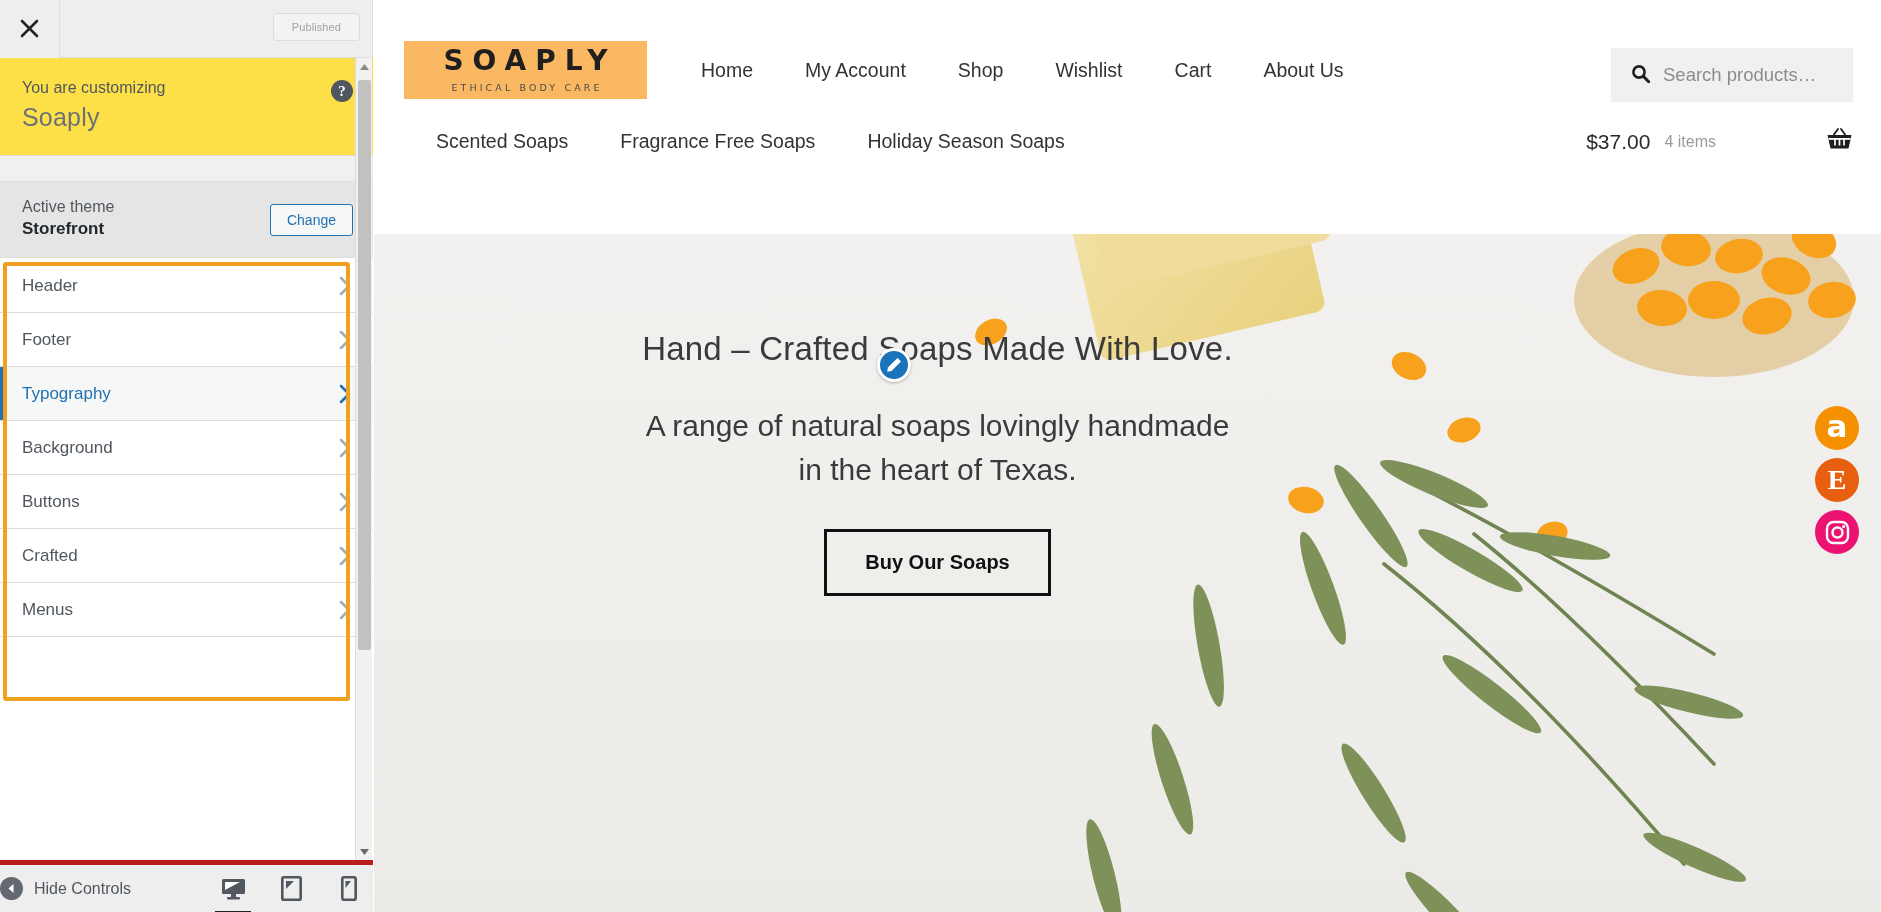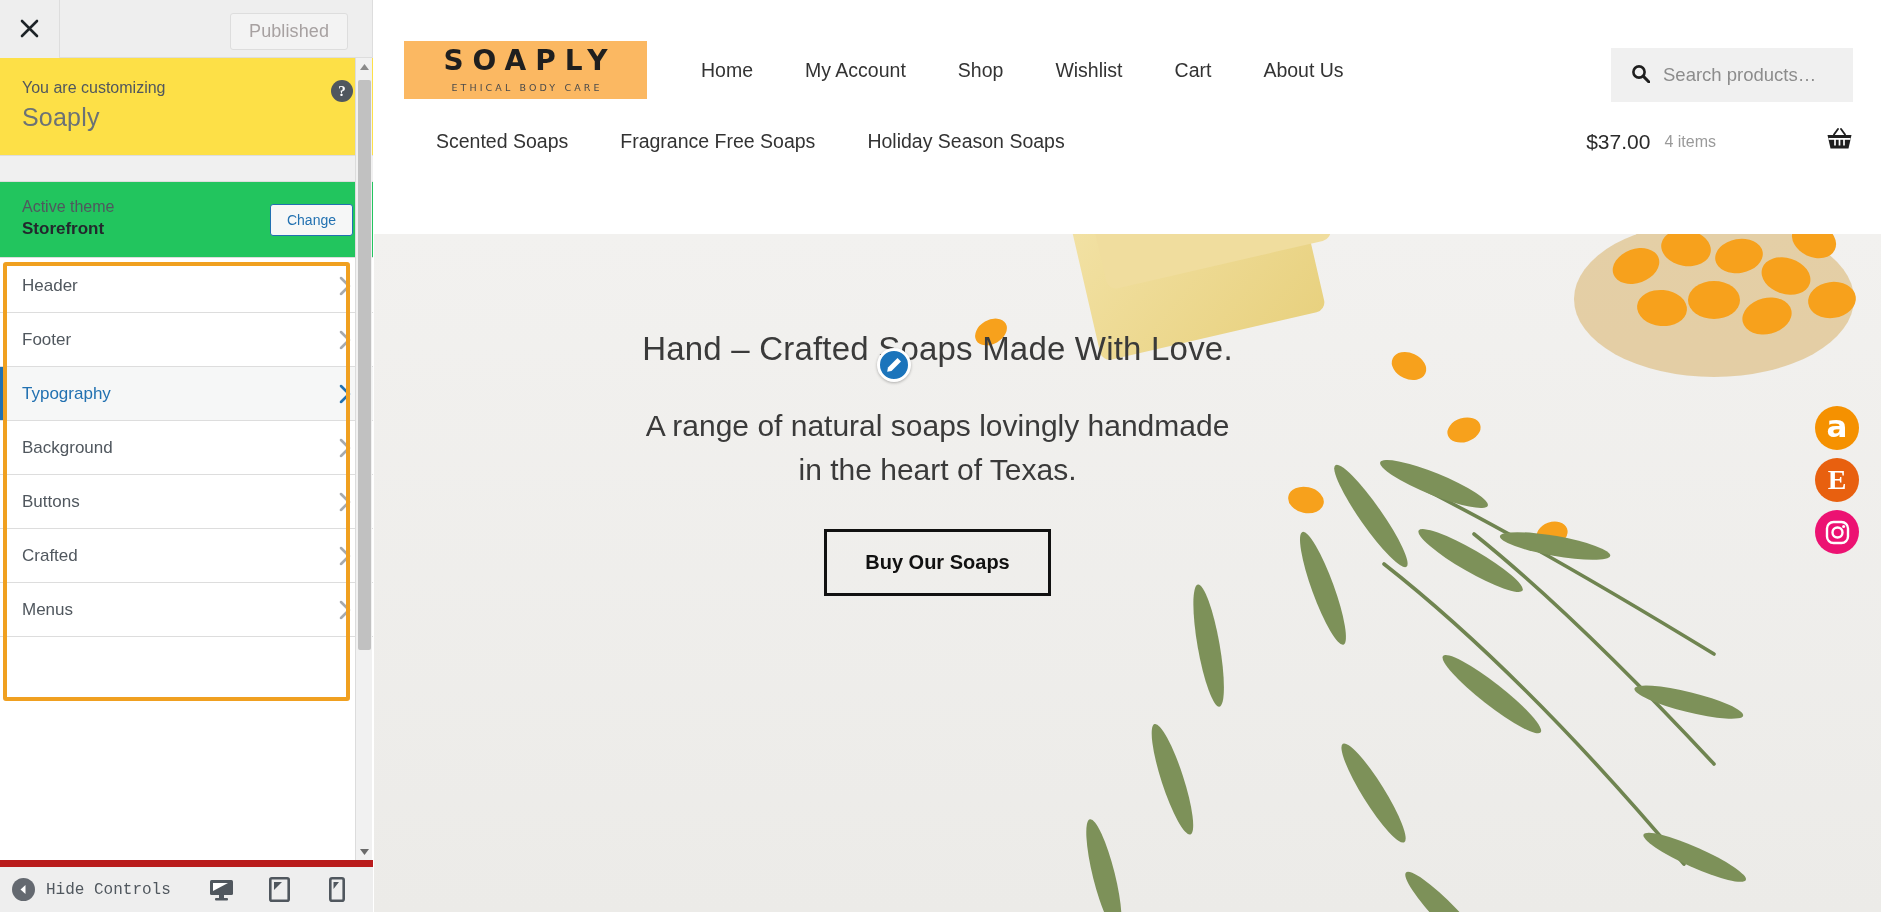--- a/index.html
+++ b/index.html
@@ -18,23 +18,23 @@
   .cz-topbar {
     height:58px; background:#eee; border-bottom:1px solid #ddd;
     display:flex; align-items:center; position:relative;
   }
   .cz-close {
     width:60px; height:58px; display:flex; align-items:center; justify-content:center;
     border-right:1px solid #ddd; cursor:pointer; background:#eee;
   }
   .cz-close svg { display:block; }
   .cz-published {
-    position:absolute; right:24px; top:13px;
+    position:absolute; right:12px; top:13px;
     background:#f3f3f3; border:1px solid #ddd; border-radius:3px;
-    padding:7px 18px; font-size:18px; color:#a7a1a1;
+    padding:7px 18px; font-size:11px; color:#a7a1a1;
     letter-spacing:.1px; cursor:default;
   }
 
   .cz-panel {
     position:absolute; left:0; top:58px; width:373px; bottom:52px;
     background:#fff; overflow:hidden;
   }
   .cz-info {
     background:#fde047; padding:20px 22px 22px 22px; position:relative;
     border-bottom:1px solid #ddd; height:98px;
@@ -43,21 +43,21 @@
   .cz-info-title { font-size:25px; color:#6b7276; font-weight:300; margin-top:4px; letter-spacing:.2px;}
   .cz-help {
     position:absolute; right:20px; top:22px; width:22px; height:22px;
     border-radius:50%; background:#50575e; color:#fff; font-size:15px; font-weight:bold;
     display:flex; align-items:center; justify-content:center; cursor:pointer;
     font-family:"Liberation Serif", serif;
   }
   .cz-sep { height:26px; background:#f0f0f0; border-bottom:1px solid #ddd; }
 
   .cz-theme {
-    background:#22c55e; padding:16px 22px 18px 22px; border-bottom:1px solid #ddd;
+    background:#e5e5e5; padding:16px 22px 18px 22px; border-bottom:1px solid #ddd;
     position:relative; height:76px;
   }
   .cz-theme-label { font-size:16px; color:#50575e; }
   .cz-theme-name { font-size:17px; color:#23282d; font-weight:bold; margin-top:3px;}
   .cz-change-btn {
     position:absolute; right:20px; top:22px;
     border:1px solid #2271b1; color:#2271b1; background:#f6f7f7;
     border-radius:3px; padding:7px 16px; font-size:14px; cursor:pointer;
   }
 
@@ -97,23 +97,22 @@
   }
   .cz-scroll .arrow-up { top:0; }
   .cz-scroll .arrow-dn { bottom:0; }
   .cz-scroll .thumb {
     position:absolute; left:2px; width:13px; top:22px; height:570px;
     background:#c1c1c1; border-radius:2px;
   }
 
   .cz-footer {
     position:absolute; left:0; bottom:0; width:373px; height:52px;
-    background:#eee; border-top:7px solid #b91c1c; display:flex; align-items:center;
-    padding:0 12px;
-    font-family:Liberation Mono, monospace;
+    background:#eee; border-top:5px solid #b91c1c; display:flex; align-items:center;
+    padding:0 0;
   }
   .cz-hide {
     display:flex; align-items:center; gap:11px; cursor:pointer;
   }
   .cz-hide .circ {
     width:23px; height:23px; border-radius:50%; background:#646970;
     display:flex; align-items:center; justify-content:center;
   }
   .cz-hide .txt { font-size:16px; color:#50575e; }
   .cz-devices { margin-left:auto; display:flex; align-items:center; gap:30px; padding-right:10px;}

